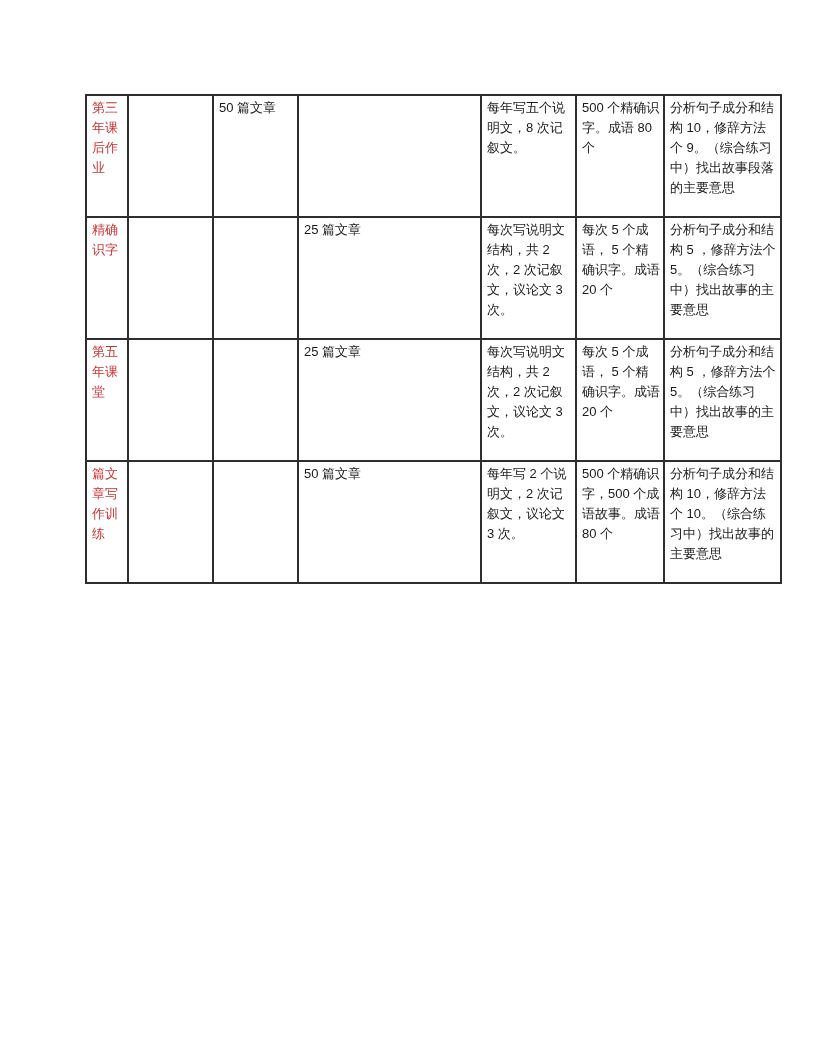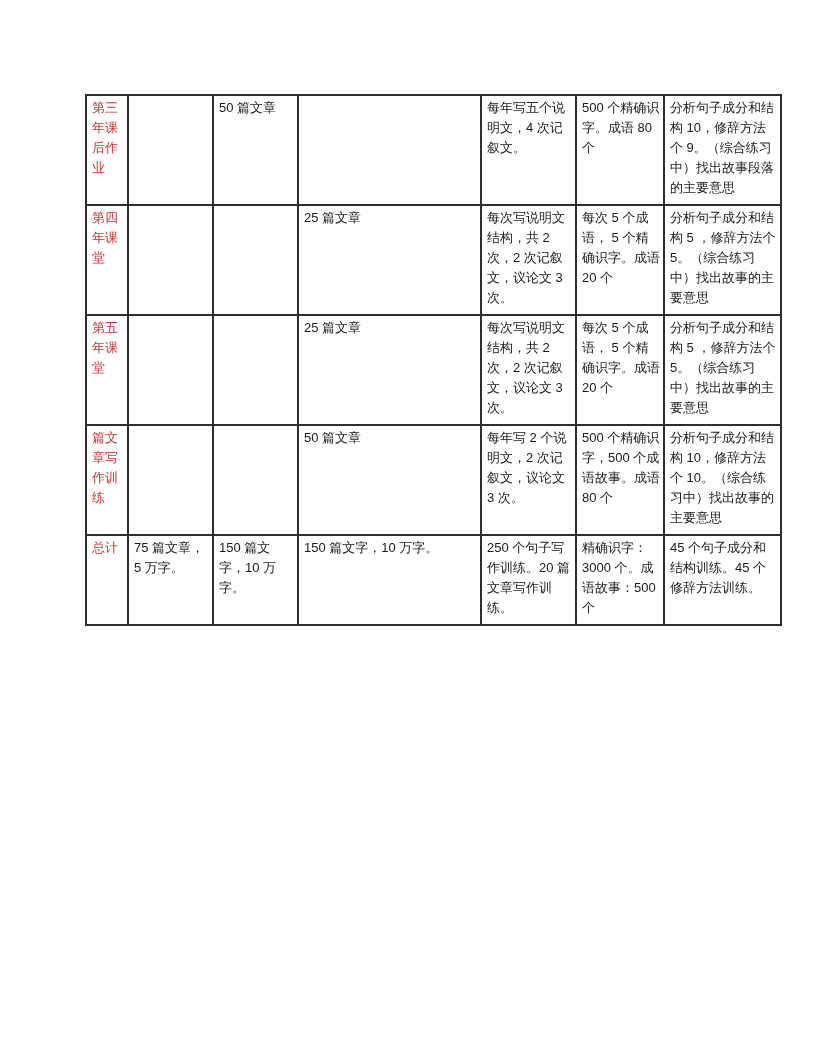--- a/index.html
+++ b/index.html
@@ -21,21 +21,21 @@
     top: 94px;
     width: 695px;
     border-collapse: collapse;
     table-layout: fixed;
   }
   table.doc-table th,
   table.doc-table td {
     border: 2px solid #2e2e2e;
     vertical-align: top;
     text-align: left;
-    padding: 2px 3px 6px 5px;
+    padding: 2px 3px 18px 5px;
     font-size: 13px;
     line-height: 20px;
     font-weight: normal;
     overflow: hidden;
     word-break: normal;
     overflow-wrap: break-word;
   }
   table.doc-table th.row-label {
     color: #cc3333;
   }
@@ -59,26 +59,26 @@
       <col style="width:95px">
       <col style="width:88px">
       <col style="width:117px">
     </colgroup>
     <tbody>
       <tr class="r1">
         <th class="row-label">第三年课后作业</th>
         <td></td>
         <td>50 篇文章</td>
         <td></td>
-        <td>每年写五个说明文，4 次记叙文。</td>
+        <td>每年写五个说明文，8 次记叙文。</td>
         <td>500 个精确识字。成语 80 个</td>
         <td>分析句子成分和结构 10，修辞方法个 9。（综合练习中）找出故事段落的主要意思</td>
       </tr>
       <tr class="r2">
-        <th class="row-label">第四年课堂</th>
+        <th class="row-label">精确识字</th>
         <td></td>
         <td></td>
         <td>25 篇文章</td>
         <td>每次写说明文结构，共 2 次，2 次记叙文，议论文 3 次。</td>
         <td>每次 5 个成语， 5 个精确识字。成语 20 个</td>
         <td>分析句子成分和结构 5 ，修辞方法个 5。（综合练习中）找出故事的主要意思</td>
       </tr>
       <tr class="r4">
         <th class="row-label">第五年课堂</th>
         <td></td>
@@ -90,24 +90,15 @@
       </tr>
       <tr class="r5">
         <th class="row-label">篇文章写作训练</th>
         <td></td>
         <td></td>
         <td>50 篇文章</td>
         <td>每年写 2 个说明文，2 次记叙文，议论文 3 次。</td>
         <td>500 个精确识字，500 个成语故事。成语 80 个</td>
         <td>分析句子成分和结构 10，修辞方法个 10。（综合练习中）找出故事的主要意思</td>
       </tr>
-      <tr class="r6">
-        <th class="row-label">总计</th>
-        <td>75 篇文章，5 万字。</td>
-        <td>150 篇文字，10 万字。</td>
-        <td>150 篇文字，10 万字。</td>
-        <td>250 个句子写作训练。20 篇文章写作训练。</td>
-        <td>精确识字：3000 个。成语故事：500 个</td>
-        <td>45 个句子成分和结构训练。45 个修辞方法训练。</td>
-      </tr>
     </tbody>
   </table>
 </div>
 
 </body></html>

